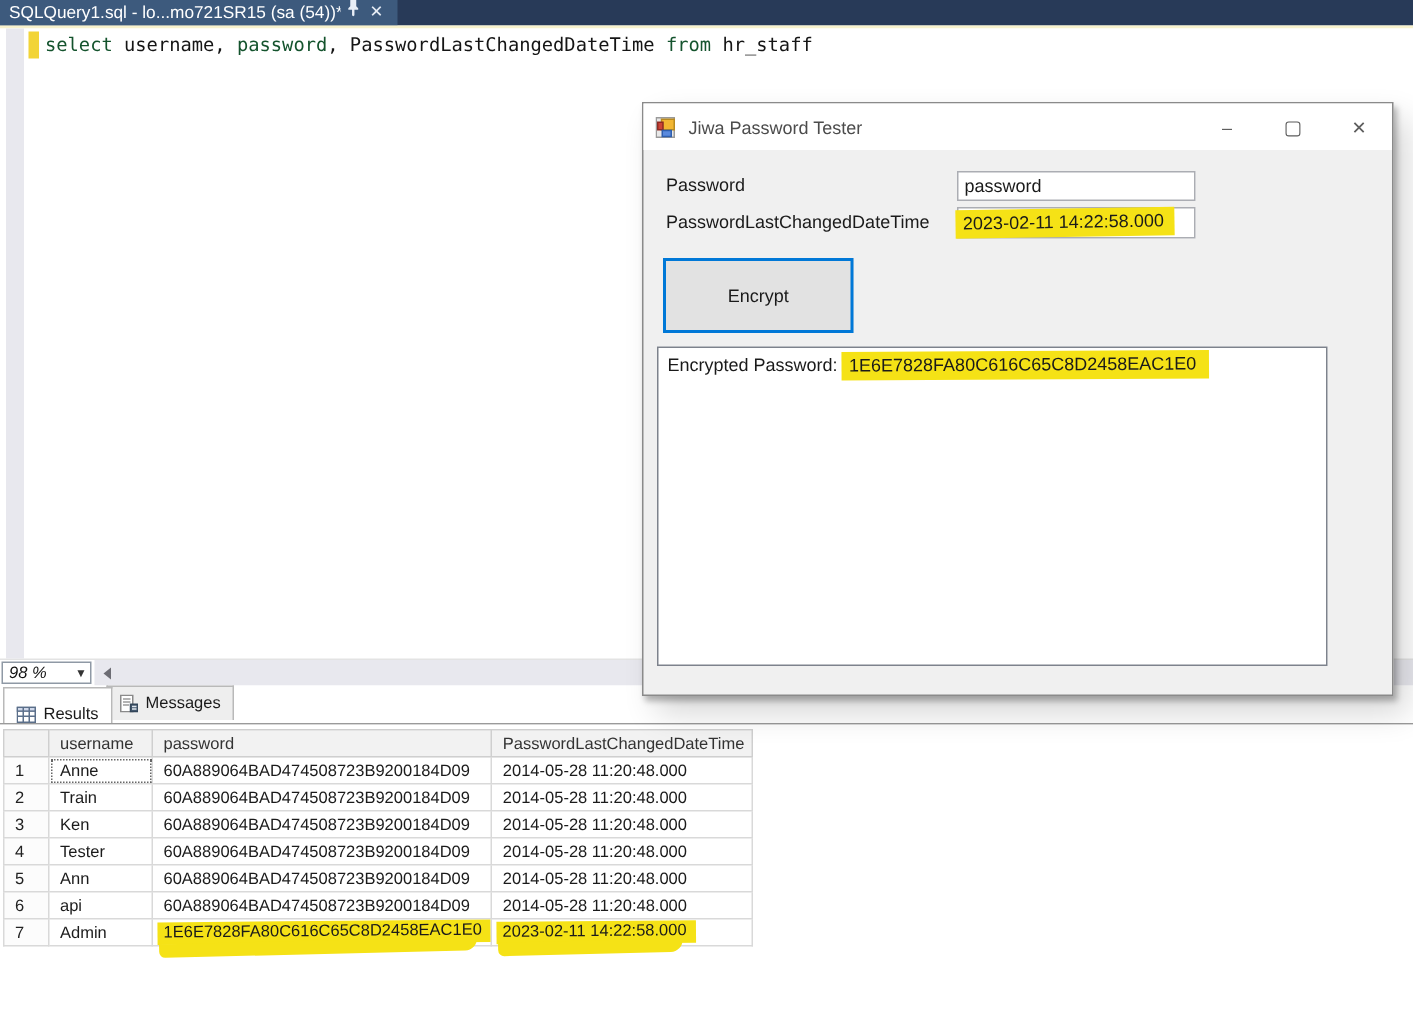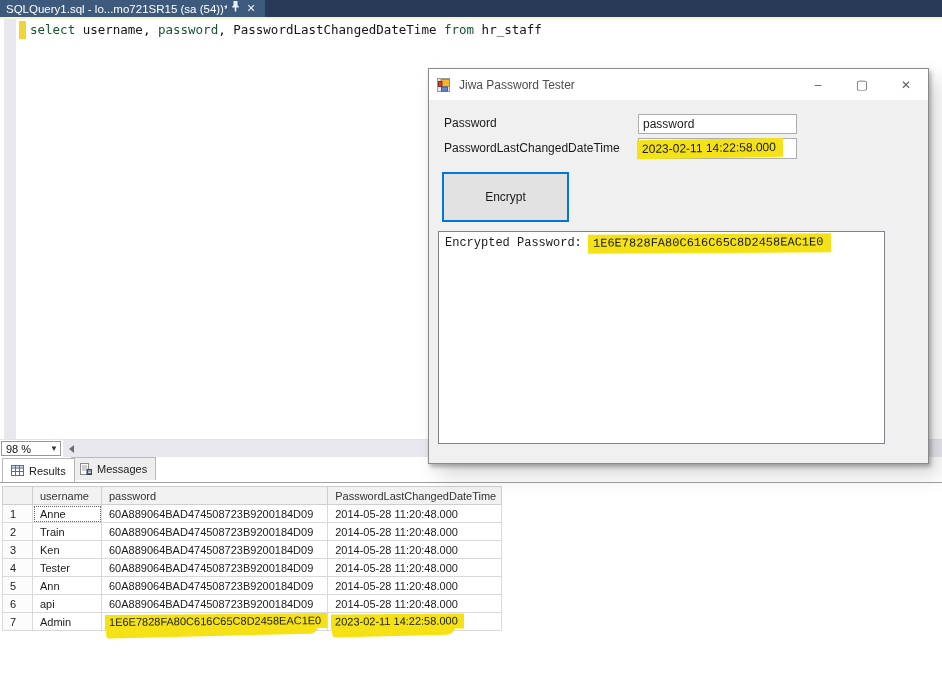--- a/index.html
+++ b/index.html
@@ -22,21 +22,21 @@
     font-size:12.5px;white-space:pre;}
   .tok-kw{color:#14532d;} .tok-pl{color:#151515;}
 
   
   .statusrow{position:absolute;left:0;top:440px;width:942px;height:17px;background:#fff;}
   .hscroll{position:absolute;left:63px;top:0;width:879px;height:17px;background:#e8e8ee;}
   .scroll-arrow{position:absolute;left:6px;top:5px;width:0;height:0;
     border-top:4px solid transparent;border-bottom:4px solid transparent;border-right:5px solid #6d6d74;}
   .zoom-combo{position:absolute;left:1px;top:1px;width:60px;height:15px;border:1px solid #8f99a5;
     background:#fff;font-size:11px;color:#111;box-sizing:border-box;display:flex;align-items:center;cursor:pointer;}
-  .zoom-combo .zval{flex:1;padding-left:4px;}
+  .zoom-combo .zval{flex:1;padding-left:4px;font-style:italic;}
   .zoom-combo .carat{width:12px;font-size:8px;color:#333;text-align:center;}
 
   
   .restabs{position:absolute;left:0;top:457px;width:942px;height:26px;background:#fff;}
   .rtab{position:absolute;top:0;height:23px;box-sizing:border-box;border:1px solid #b9b9b9;border-bottom:none;
     display:flex;align-items:center;font-size:11px;color:#1a1a1a;padding:0 8px;cursor:pointer;}
   .rtab .ricon{margin-right:5px;display:inline-flex;}
   .rtab.active{background:#fff;z-index:2;height:24px;top:1px;}
   .rtab.inactive{background:#eeeeee;}
   .restabs .underline{position:absolute;left:0;top:25px;width:942px;height:2px;
@@ -72,21 +72,21 @@
   .dlg-label{position:absolute;left:15px;white-space:nowrap;}
   .textbox{position:absolute;background:#fff;border:1px solid #abadb3;box-sizing:border-box;
     padding:2px 4px;white-space:nowrap;}
   .tb-password{left:209px;top:45px;width:159px;height:20px;}
   .tb-datetime{left:209px;top:69px;width:159px;height:21px;}
   .tb-datetime .marker{margin-left:-6px;padding:2px 7px 3px 5px;transform:rotate(-0.9deg);}
   .encrypt-btn{position:absolute;left:13px;top:103px;width:127px;height:50px;background:#e2e2e2;
     border:2px solid #0078d7;box-sizing:border-box;display:flex;align-items:center;justify-content:center;
     font-size:12px;color:#1a1a1a;cursor:pointer;}
   .outbox{position:absolute;left:9px;top:162px;width:447px;height:213px;background:#fff;
-    border:1px solid #7d828c;box-sizing:border-box;padding:4px 6px;font-family:Liberation Mono, monospace;}
+    border:1px solid #7d828c;box-sizing:border-box;padding:4px 6px;}
   .outbox .marker{transform:rotate(-0.35deg);padding:2px 8px 3px 5px;margin:-2px 0 0 -1px;}
 </style>
 </head>
 <body>
 
 <div id="app">
 
   <div class="tabstrip">
     <div class="doc-tab">
       <span class="title">SQLQuery1.sql - lo...mo721SR15 (sa (54))*</span>
@@ -110,21 +110,21 @@
     <div class="zoom-combo">
       <span class="zval">98 %</span>
       <span class="carat">▼</span>
     </div>
     <div class="hscroll">
       <span class="scroll-arrow"></span>
     </div>
   </div>
 
   <div class="restabs">
-    <div class="rtab active" style="left:2px;">
+    <div class="rtab active" style="left:2px;align-items:flex-end;">
       <span class="ricon">
         <svg width="13" height="11" viewBox="0 0 13 11">
             <rect x="0.5" y="0.5" width="12" height="10" fill="#fff" stroke="#5b6f8a"></rect>
             <rect x="0.5" y="0.5" width="12" height="2.6" fill="#cfd8ea" stroke="#5b6f8a"></rect>
             <path d="M4.5 0.5v10M8.5 0.5v10M0.5 6.5h12" stroke="#5b6f8a" fill="none"></path>
           </svg>
       </span>
       <span>Results</span>
     </div>
     <div class="rtab inactive" style="left:71px;">

